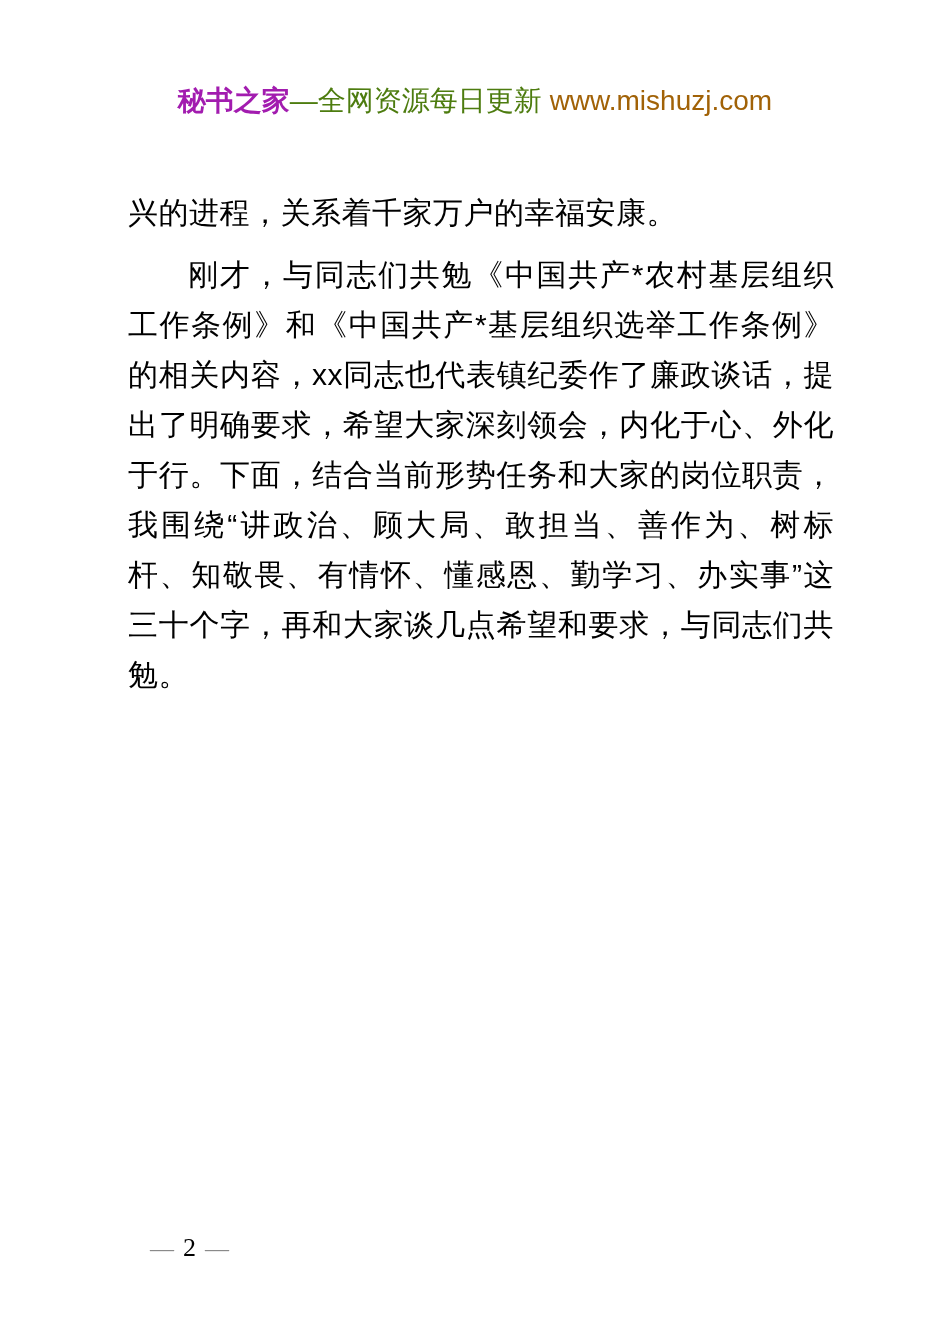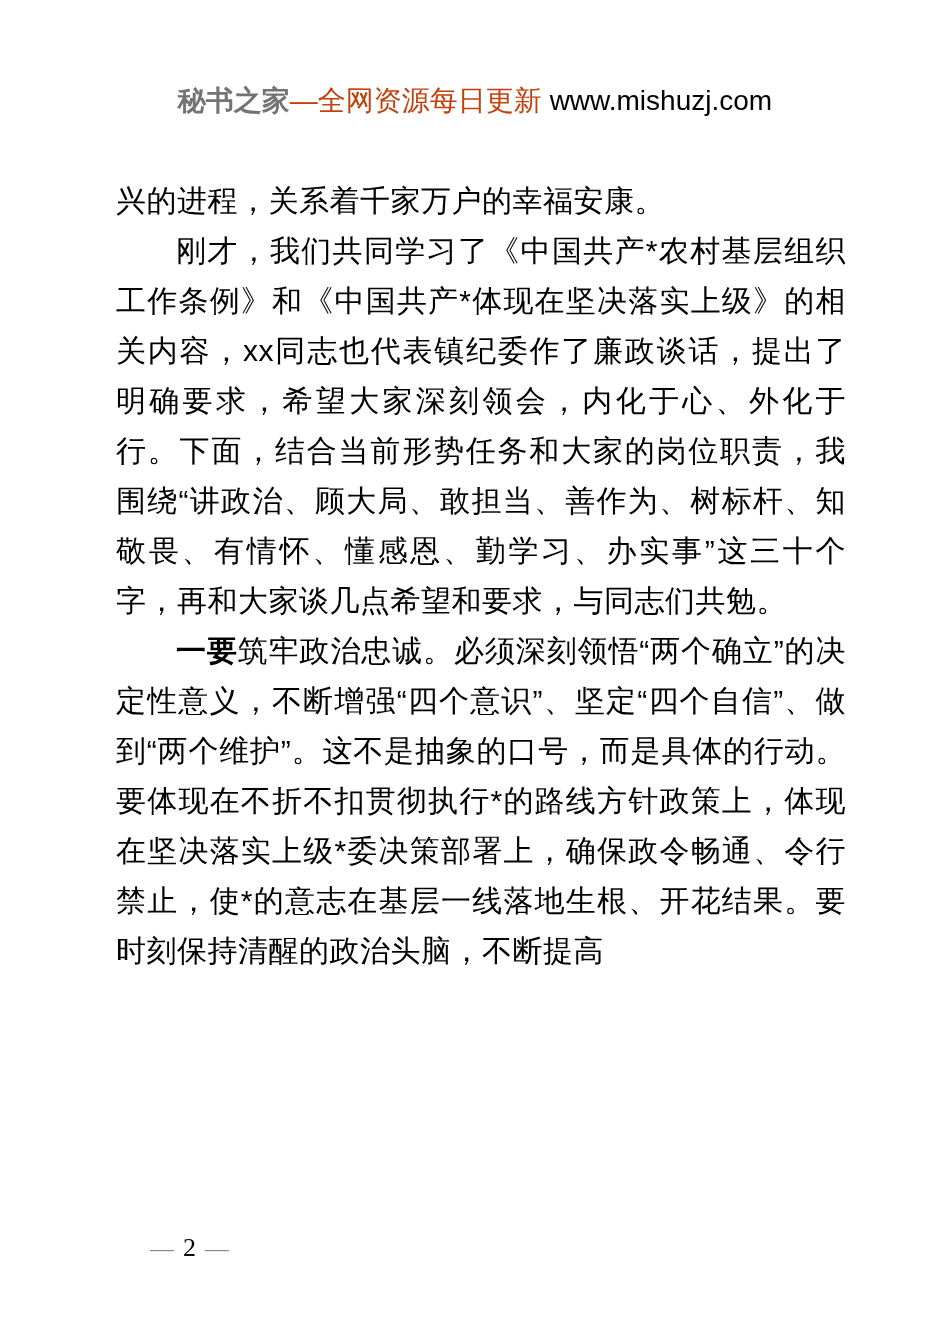--- a/index.html
+++ b/index.html
@@ -22,43 +22,43 @@
     top: 82px;
     left: 0;
     width: 100%;
     text-align: center;
     font-size: 28px;
     line-height: 38px;
     white-space: nowrap;
   }
   .site-name {
     font-weight: bold;
-    color: #737373;
+    color: #a21caf;
   }
   .tagline {
-    color: #c2410c;
+    color: #4d7c0f;
   }
   .site-url {
-    color: #000000;
+    color: #a16207;
     text-decoration: none;
   }
   
   .doc-body {
     position: absolute;
     top: 176px;
     left: 116px;
     width: 730px;
     font-size: 30px;
     line-height: 50px;
     text-align: justify;
     text-justify: inter-ideograph;
     letter-spacing: 0.5px;
   }
   .doc-body p {
-    margin: 0;
+    margin: 12px;
     padding: 0;
     text-indent: 2em;
     font-weight: normal;
   }
   .doc-body p.no-indent {
     text-indent: 0;
   }
   .bold {
     font-weight: bold;
   }
@@ -88,25 +88,24 @@
 <div class="page">
 
   <div class="header">
     <span class="site-name">秘书之家</span><span class="tagline">—全网资源每日更新 </span><a class="site-url">www.mishuzj.com</a>
   </div>
 
   <div class="doc-body">
 
     <p class="no-indent">兴的进程，关系着千家万户的幸福安康。</p>
 
-    <p>刚才，我们共同学习了《中国共产*农村基层组织工作条例》和《中国共产*体现在坚决落实上级》的相关内容，xx同志也代表镇纪委作了廉政谈话，提出了明确要求，希望大家深刻领会，内化于心、外化于行。下面，结合当前形势任务和大家的岗位职责，我围绕“讲政治、顾大局、敢担当、善作为、树标杆、知敬畏、有情怀、懂感恩、勤学习、办实事”这三十个字，再和大家谈几点希望和要求，与同志们共勉。</p>
+    <p>刚才，与同志们共勉《中国共产*农村基层组织工作条例》和《中国共产*基层组织选举工作条例》的相关内容，xx同志也代表镇纪委作了廉政谈话，提出了明确要求，希望大家深刻领会，内化于心、外化于行。下面，结合当前形势任务和大家的岗位职责，我围绕“讲政治、顾大局、敢担当、善作为、树标杆、知敬畏、有情怀、懂感恩、勤学习、办实事”这三十个字，再和大家谈几点希望和要求，与同志们共勉。</p>
 
 
 
-    <p><span class="bold">一要</span><span>筑牢政治忠诚。必须深刻领悟“两个确立”的决定性意义，不断增强“四个意识”、坚定“四个自信”、做到“两个维护”。这不是抽象的口号，而是具体的行动。要体现在不折不扣贯彻执行*的路线方针政策上，体现在坚决落实上级*委决策部署上，确保政令畅通、令行禁止，使*的意志在基层一线落地生根、开花结果。要时刻保持清醒的政治头脑，不断提高</span></p>
 
   </div>
 
   <div class="footer">
     <span class="page-dash">—</span><span class="page-num">2</span><span class="page-dash">—</span>
   </div>
 
 </div>
 
 </body></html>

